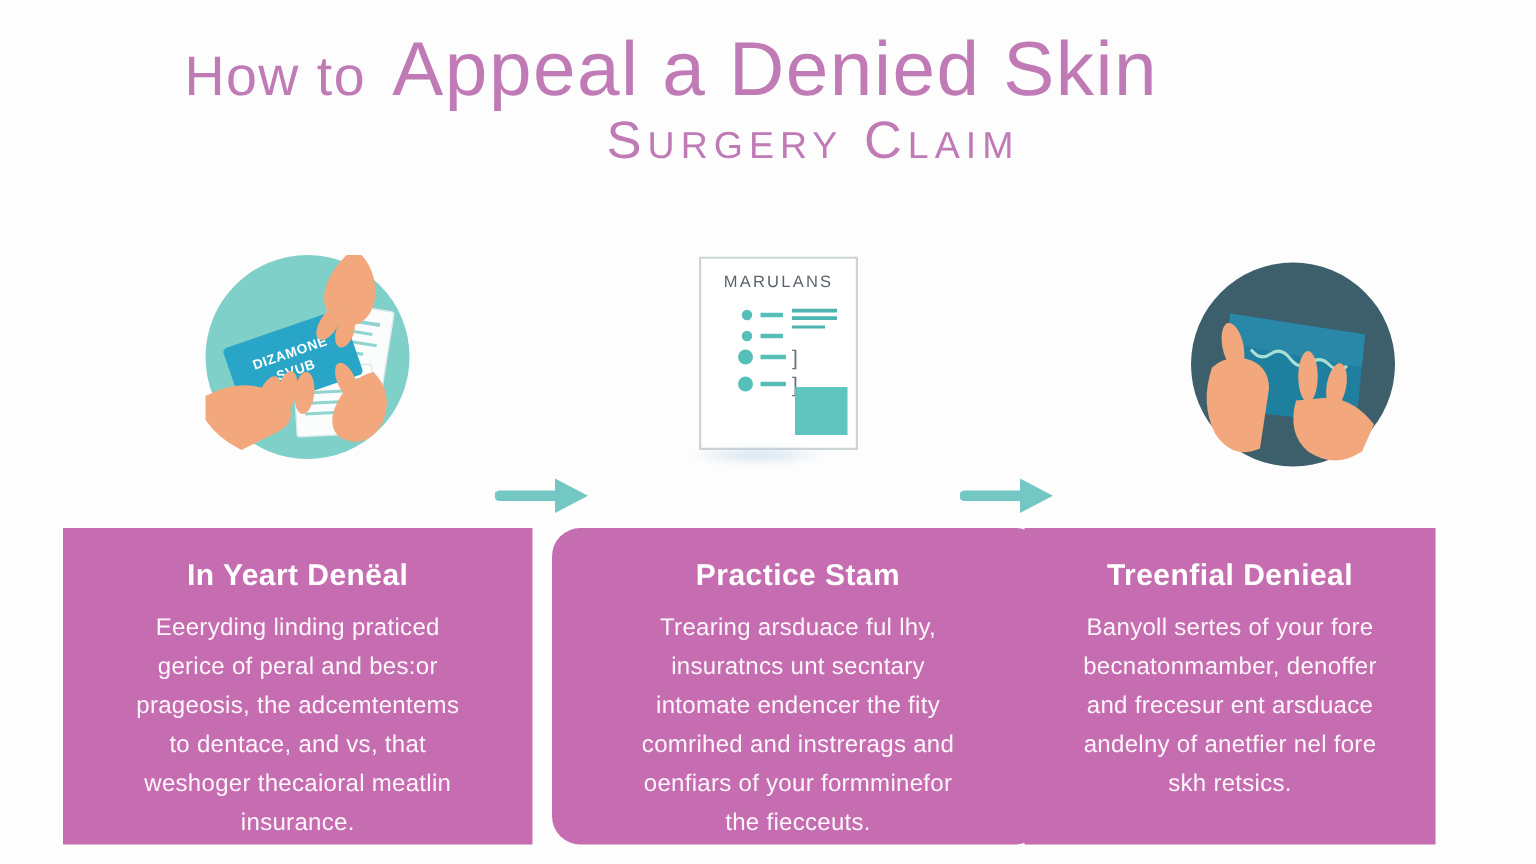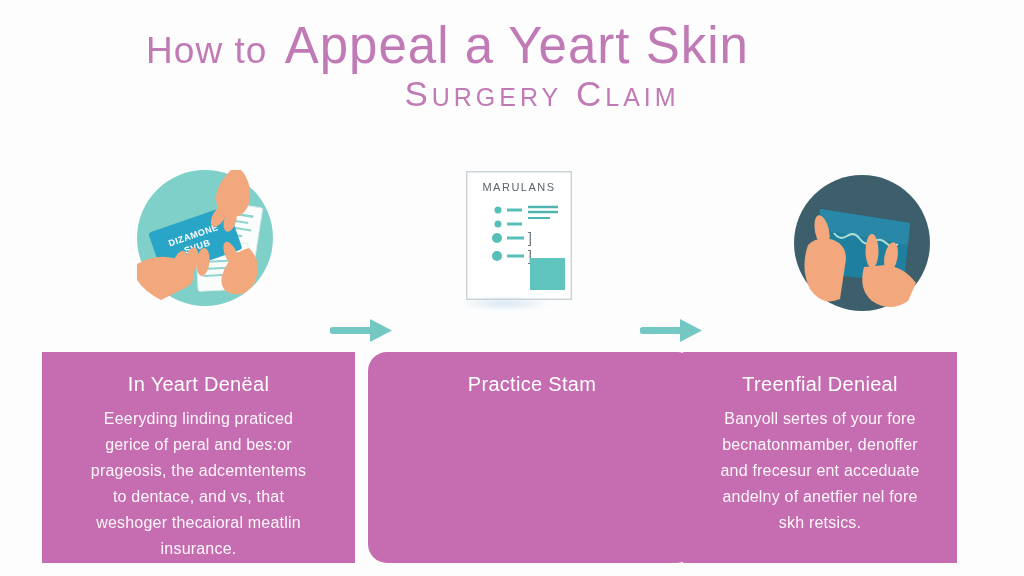--- a/index.html
+++ b/index.html
@@ -41,36 +41,36 @@
   
   .step-card{
     position:absolute;top:352px;height:211px;
     background:#c66cb0;
   }
   .card-1{left:42px;width:313px;}
   .card-2{left:368px;width:328px;border-radius:19px;}
   .card-3{left:683px;width:274px;}
   .step-heading{
     margin-top:21px;text-align:center;color:#ffffff;
-    font-weight:normal;font-size:20px;letter-spacing:.3px;
+    font-weight:bold;font-size:20px;letter-spacing:.3px;
   }
   .step-body{
     margin-top:10px;text-align:center;color:rgba(255,255,255,.94);
     font-size:16px;line-height:26px;white-space:pre-line;
     letter-spacing:.2px;
   }
 </style>
 </head>
 <body>
 
 <div class="stage">
 
   <div class="title-line1">
     <span class="t-prefix">How to</span>
-    <span class="t-main">Appeal a Yeart Skin</span>
+    <span class="t-main">Appeal a Denied Skin</span>
   </div>
   <div class="title-line2">Surgery Claim</div>
 
   <svg class="icon icon-1" viewBox="0 0 140 140">
     <circle cx="70" cy="70" r="68" fill="#7ed0c9"></circle>
 
     <g transform="rotate(9 100 62)">
       <rect x="80" y="36" width="44" height="52" rx="2" fill="#fbfdfd" stroke="#dcebe9" stroke-width="1"></rect>
       <line x1="86" y1="46" x2="116" y2="46" stroke="#8fd4cf" stroke-width="2.5"></line>
       <line x1="86" y1="53" x2="112" y2="53" stroke="#8fd4cf" stroke-width="2"></line>
@@ -169,23 +169,29 @@
     <div class="step-heading">In Yeart Denëal</div>
     <div class="step-body">Eeeryding linding praticed
 gerice of peral and bes:or
 prageosis, the adcemtentems
 to dentace, and vs, that
 weshoger thecaioral meatlin
 insurance.</div>
   </div>
   <div class="step-card card-2">
     <div class="step-heading">Practice Stam</div>
+    <div class="step-body">Trearing arsduace ful lhy,
+insuratncs unt secntary
+intomate endencer the fity
+comrihed and instrerags and
+oenfiars of your formminefor
+the fiecceuts.</div>
   </div>
   <div class="step-card card-3">
     <div class="step-heading">Treenfial Denieal</div>
     <div class="step-body">Banyoll sertes of your fore
 becnatonmamber, denoffer
-and frecesur ent acceduate
+and frecesur ent arsduace
 andelny of anetfier nel fore
 skh retsics.</div>
   </div>
 
 </div>
 
 </body></html>

